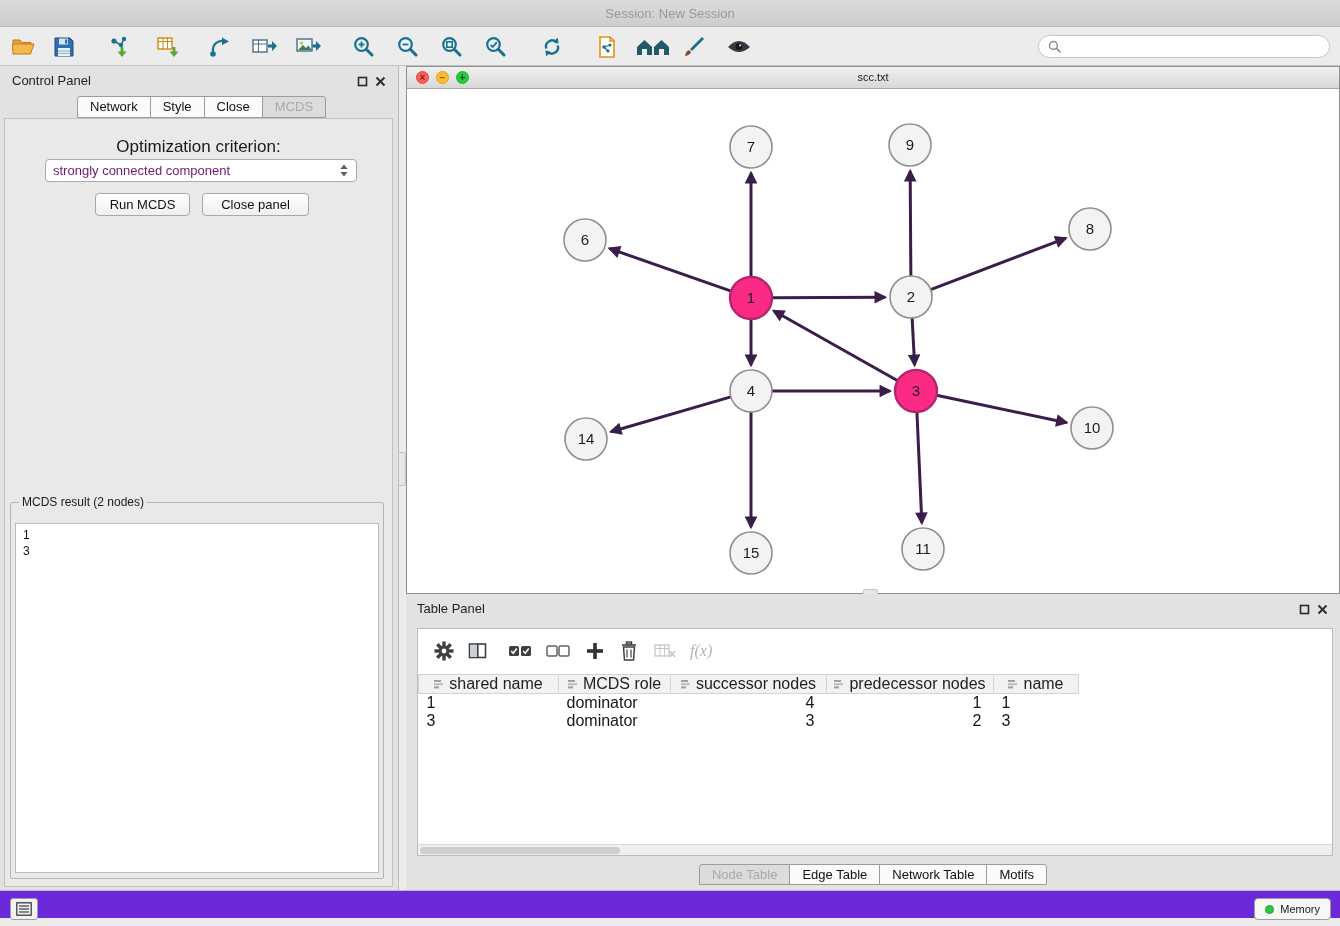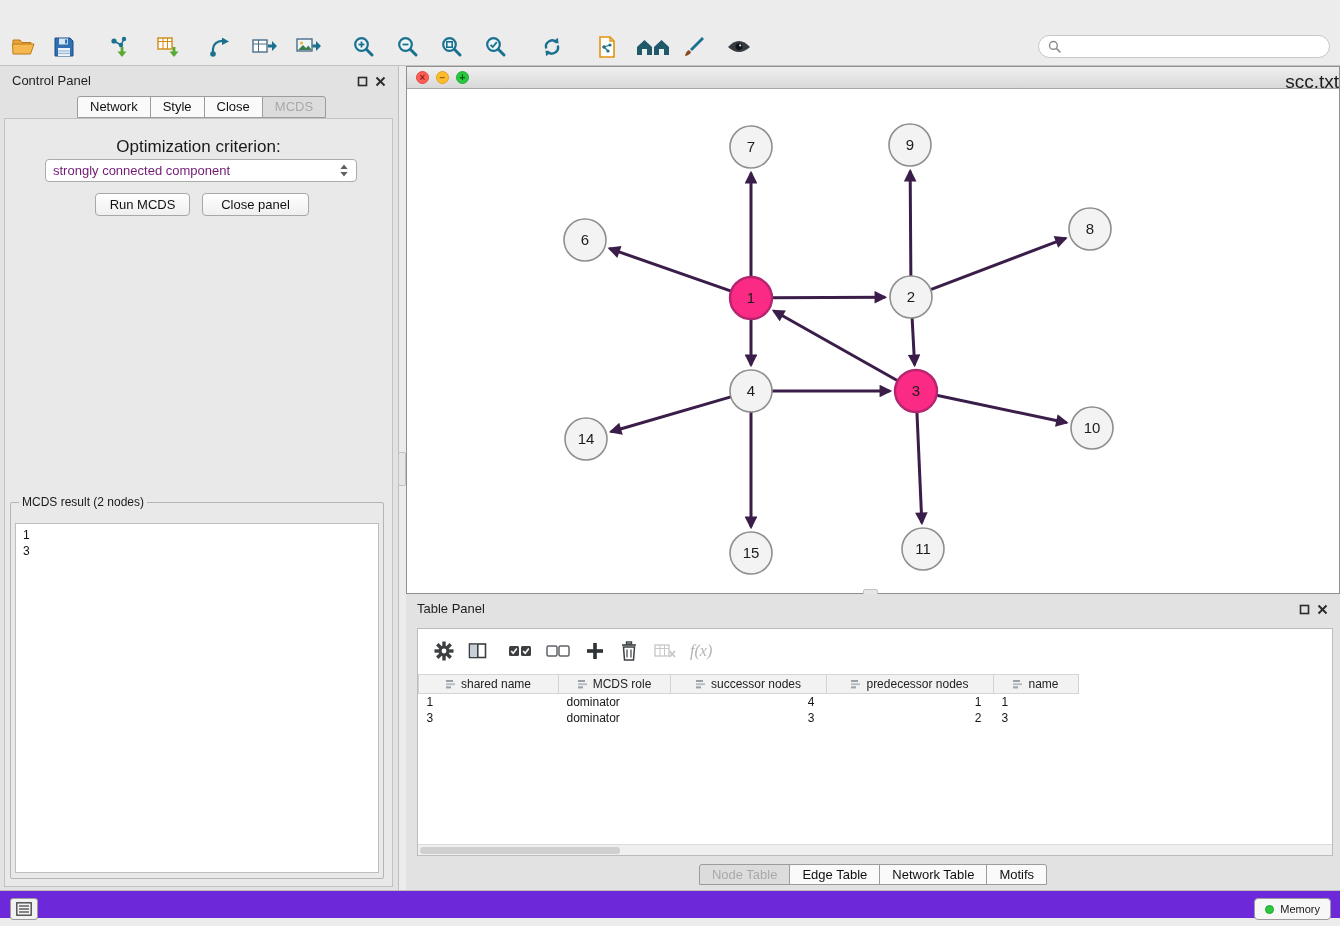--- a/index.html
+++ b/index.html
@@ -36,39 +36,39 @@
 .btn{position:absolute;height:23px;background:linear-gradient(#ffffff,#efefef);border:1px solid #a8a8a8;border-radius:4px;font-size:13px;font-family:"Liberation Sans",sans-serif;cursor:pointer;color:#111;}
 .btn-run{top:74px;left:90px;width:95px;}
 .btn-close{top:74px;left:197px;width:107px;}
 fieldset.result{position:absolute;left:5px;top:376px;width:374px;height:384px;border:1px solid #b5b5b5;border-radius:2px;}
 fieldset.result legend{font-size:12px;color:#1a1a1a;margin-left:8px;padding:0 3px;margin-top:29px;}
 .result-list{position:absolute;left:4px;right:4px;top:14px;bottom:5px;background:#fff;border:1px solid #bdbdbd;font-size:12px;color:#111;padding:3px 7px;line-height:16px;overflow:hidden;}
 
 
 .net-win{position:absolute;left:406px;top:66px;width:934px;height:528px;border:1px solid #8f8f8f;background:#fff;}
 .net-titlebar{position:absolute;left:0;top:0;right:0;height:22px;background:linear-gradient(#f0f0f0,#d8d8d8);border-bottom:1px solid #a8a8a8;}
-.net-title{position:absolute;left:0;right:0;top:4px;text-align:right;font-size:19px;color:#1c1c1c;}
+.net-title{position:absolute;left:0;right:0;top:4px;text-align:center;font-size:11px;color:#1c1c1c;}
 .tl{position:absolute;top:4px;width:13px;height:13px;border-radius:50%;display:flex;align-items:center;justify-content:center;font-size:10px;line-height:1;cursor:pointer;font-weight:bold;}
 .tl-close{left:9px;background:#fd5e55;border:1px solid #df4840;color:#8c1f16;}
 .tl-min{left:29px;background:#fdbc2e;border:1px solid #dfa123;color:#8f5f04;}
 .tl-zoom{left:49px;background:#29c83f;border:1px solid #24ab35;color:#0a5c16;}
 .tl-close::after{content:"\00d7";}
 .tl-min::after{content:"\2212";}
 .tl-zoom::after{content:"+";}
 .net-canvas{position:absolute;left:0;top:22px;right:0;bottom:0;background:#fff;cursor:default;}
 
 
 .table-panel{position:absolute;left:406px;top:594px;width:934px;height:296px;background:#e2e2e2;}
 .tp-head{position:absolute;top:0;left:0;right:0;height:28px;}
 .tp-head .panel-title{left:11px;}
 .tp-box{position:absolute;left:11px;top:34px;width:916px;height:228px;background:#fff;border:1px solid #bcbcbc;overflow:hidden;}
 .tp-toolbar{position:absolute;left:0;top:0;right:0;height:32px;background:#fff;}
 .tt-btn{position:absolute;top:12px;height:20px;display:flex;align-items:center;justify-content:center;cursor:pointer;}
 .fx{font-family:"Liberation Serif",serif;font-style:italic;font-size:16px;color:#b3b3b3;}
-.ntable{position:absolute;left:0;top:45px;border-collapse:collapse;table-layout:fixed;width:916px;font-size:12px;}
+.ntable{position:absolute;left:0;top:45px;border-collapse:collapse;table-layout:fixed;width:916px;font-size:16px;}
 .ntable th{height:19px;background:#f2f2f2;border:1px solid #d4d4d4;font-weight:normal;color:#222;overflow:hidden;}
 .ntable th.fill{background:#fff;border:none;}
 .th-inner{display:flex;align-items:center;justify-content:center;gap:4px;}
 .ntable td{height:16px;color:#161616;padding:0 8px;white-space:nowrap;overflow:hidden;}
 .ntable td.col2,.ntable td.col3{text-align:right;padding-right:12px;}
 .hscroll{position:absolute;left:0;right:0;bottom:0;height:11px;background:#efefef;border-top:1px solid #dcdcdc;}
 .hscroll .thumb{position:absolute;left:2px;top:2px;width:200px;height:7px;background:#cfcfcf;border-radius:4px;}
 .tp-tabs{position:absolute;left:0;right:0;top:270px;display:flex;justify-content:center;}
 .tp-tabs .tab{height:21px;}
 
@@ -80,20 +80,23 @@
 
 
 .v-grip{position:absolute;left:398px;top:452px;width:8px;height:34px;background:#e6e6e6;border:1px solid #c2c2c2;border-radius:2px;cursor:col-resize;}
 .h-grip{position:absolute;left:863px;top:589px;width:15px;height:7px;background:#e6e6e6;border:1px solid #c2c2c2;border-radius:2px;cursor:row-resize;}
 </style>
 </head>
 <body>
 
 <div id="app">
 
+  <div class="titlebar">
+    <span class="win-title">Session: New Session</span>
+  </div>
 
   <div class="toolbar">
     <span class="tb" style="left:6px">
         <svg width="26" height="24" viewBox="0 0 26 24">
           <path d="M2 5 h7 l2 2.5 h9 v3 H2 Z" fill="#eda33d" stroke="#b97c15"></path>
           <path d="M1.5 9 h21.5 l-3.5 10 H2 Z" fill="#f6b74e" stroke="#b97c15"></path>
         </svg>
       </span>
     <span class="tb" style="left:46px">
         <svg width="22" height="22" viewBox="0 0 22 22">

